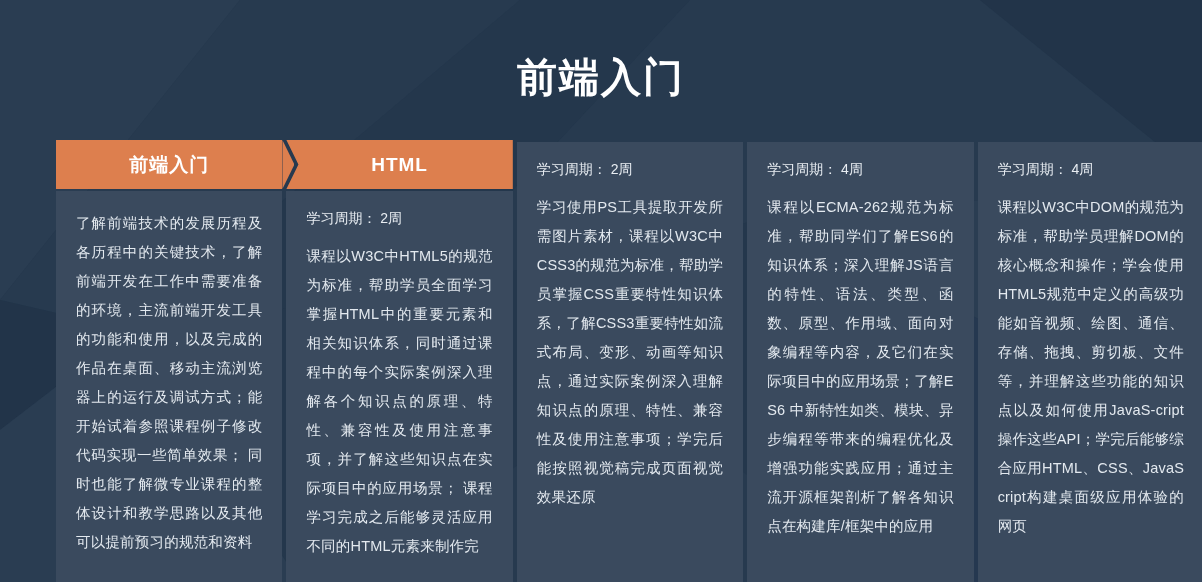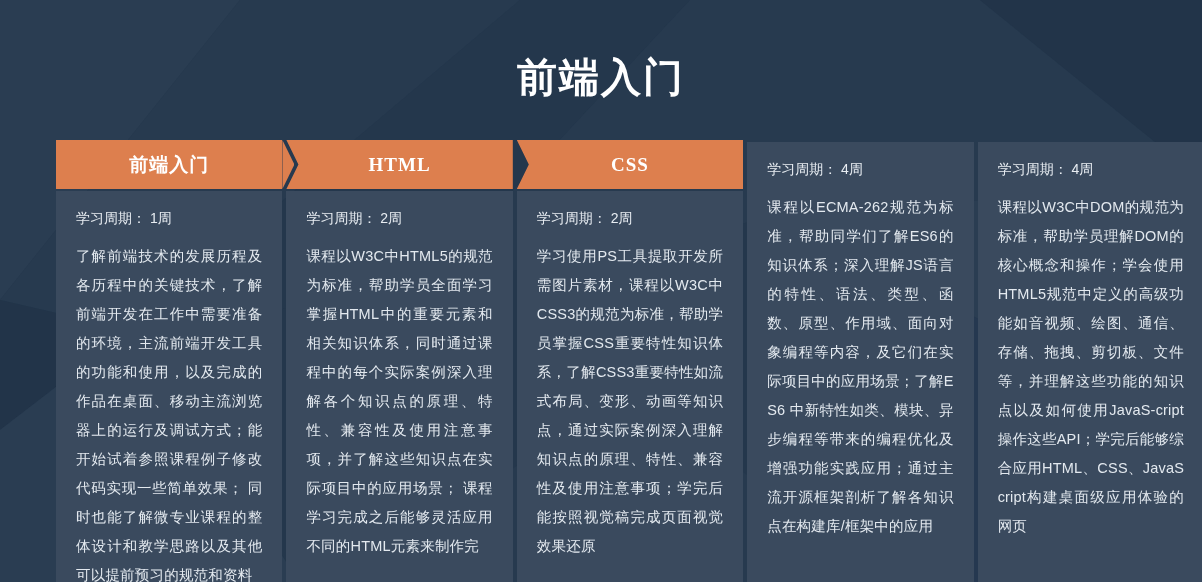--- a/index.html
+++ b/index.html
@@ -80,21 +80,20 @@
     justify-content: center;
     flex: none;
     text-align: center;
     padding: 0 16px;
     white-space: nowrap;
   }
 
   
   .course-column:not(:first-child) .column-header {
     clip-path: polygon(0% 0%, 12px 50%, 0% 100%, 100% 100%, 100% 0%);
-    font-family: Liberation Serif, serif;
   }
   
   .course-column:not(:last-child) .column-header::after {
     content: "";
     position: absolute;
     left: 100%;
     top: 0;
     width: 12px;
     height: 49px;
     background: #dd7f4e;
@@ -154,39 +153,35 @@
 
   <h1 id="page-title">前端入门</h1>
 
   <div id="board">
 
     <div class="course-column">
       <div class="column-header">
         <span class="header-label">前端入门</span>
       </div>
       <div class="column-body">
-        <div class="duration">学习周期： 1周</div>
         <div class="description">了解前端技术的发展历程及各历程中的关键技术，了解前端开发在工作中需要准备的环境，主流前端开发工具的功能和使用，以及完成的作品在桌面、移动主流浏览器上的运行及调试方式；能开始试着参照课程例子修改代码实现一些简单效果； 同时也能了解微专业课程的整体设计和教学思路以及其他可以提前预习的规范和资料</div>
       </div>
     </div>
 
     <div class="course-column">
       <div class="column-header">
         <span class="header-label">HTML</span>
       </div>
       <div class="column-body">
         <div class="duration">学习周期： 2周</div>
         <div class="description">课程以W3C中HTML5的规范为标准，帮助学员全面学习掌握HTML中的重要元素和相关知识体系，同时通过课程中的每个实际案例深入理解各个知识点的原理、特性、兼容性及使用注意事项，并了解这些知识点在实际项目中的应用场景； 课程学习完成之后能够灵活应用不同的HTML元素来制作完</div>
       </div>
     </div>
 
     <div class="course-column">
-      <div class="column-header">
-        <span class="header-label">CSS</span>
-      </div>
       <div class="column-body">
         <div class="duration">学习周期： 2周</div>
         <div class="description">学习使用PS工具提取开发所需图片素材，课程以W3C中CSS3的规范为标准，帮助学员掌握CSS重要特性知识体系，了解CSS3重要特性如流式布局、变形、动画等知识点，通过实际案例深入理解知识点的原理、特性、兼容性及使用注意事项；学完后能按照视觉稿完成页面视觉效果还原</div>
       </div>
     </div>
 
     <div class="course-column">
       <div class="column-body">
         <div class="duration">学习周期： 4周</div>
         <div class="description">课程以ECMA-262规范为标准，帮助同学们了解ES6的知识体系；深入理解JS语言的特性、语法、类型、函数、原型、作用域、面向对象编程等内容，及它们在实际项目中的应用场景；了解ES6 中新特性如类、模块、异步编程等带来的编程优化及增强功能实践应用；通过主流开源框架剖析了解各知识点在构建库/框架中的应用</div>

